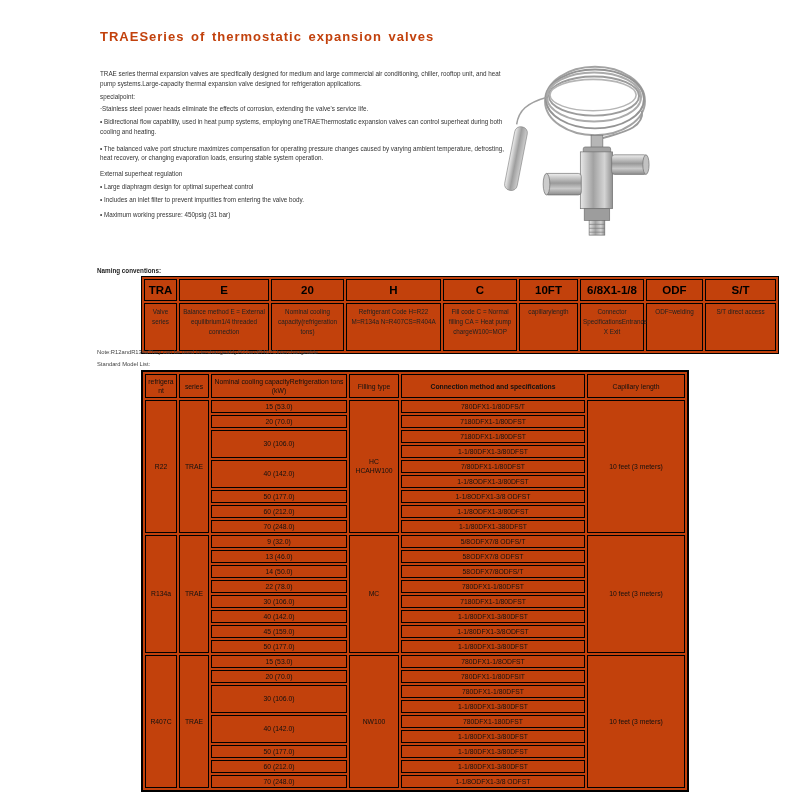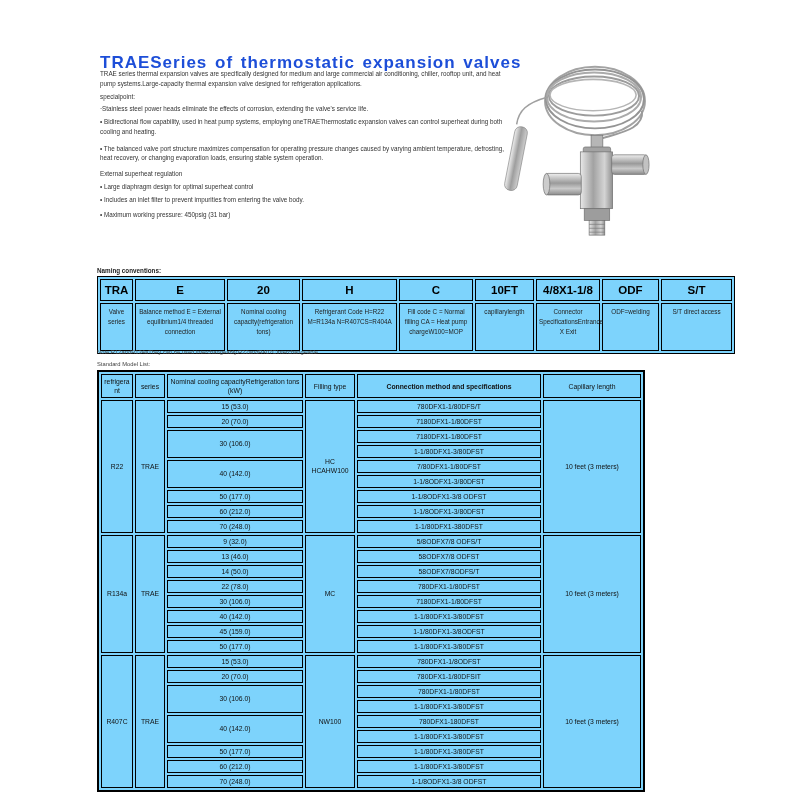--- a/index.html
+++ b/index.html
@@ -1,34 +1,34 @@
 <!DOCTYPE html>
 <html><head>
 <meta charset="utf-8">
 <style>
   html,body{margin:0;padding:0;background:#ffffff;}
   .page{position:relative;width:800px;height:800px;background:#fff;overflow:hidden;
         font-family:"Liberation Sans", sans-serif;color:#1c1c1c;}
   
-  .title{position:absolute;left:100px;top:53px;margin:0;font-size:17px;font-weight:bold;
-         letter-spacing:1px;word-spacing:2px;color:#1d4ed8;}
+  .title{position:absolute;left:100px;top:29px;margin:0;font-size:13px;font-weight:bold;
+         letter-spacing:1px;word-spacing:2px;color:#c2410c;}
   .intro{position:absolute;left:100px;top:69px;width:416px;font-size:6.3px;line-height:1.55;color:#333;}
   .intro p{margin:0 0 3px 0;}
   .intro p.gap-b{margin-bottom:6px;}
   .intro p.gap-t{margin-top:6px;}
   .intro p.gap-tb{margin-top:7px;margin-bottom:4px;}
   
   .figure{position:absolute;left:497px;top:50px;width:196px;height:190px;}
   
   .mini-label{position:absolute;left:97px;font-size:6.3px;font-weight:bold;color:#222;}
   .naming-label{top:267px;}
   .note-line{position:absolute;left:97px;top:349px;font-size:5.8px;color:#444;font-weight:normal;}
   .model-label{top:361px;font-weight:normal;color:#444;font-size:5.8px;}
   
-  table{border-collapse:separate;border-spacing:2px;table-layout:fixed;background:#7dd3fc;}
+  table{border-collapse:separate;border-spacing:2px;table-layout:fixed;background:#c2410c;margin-left:44px;}
   #naming-table{position:absolute;left:97px;top:276px;width:616px;border:1.6px solid #000;}
   #naming-table th{border:1px solid #000;font-size:11.5px;font-weight:bold;text-align:center;
                    padding:2px 1px;height:16px;color:#000;}
   #naming-table td{border:1px solid #000;font-size:6.3px;font-weight:normal;text-align:center;
                    vertical-align:top;padding:3px 2px;height:40px;line-height:1.6;color:#222;}
   #model-table{position:absolute;left:97px;top:370px;width:530px;border:2px solid #000;}
   #model-table th{border:1px solid #000;font-size:6.8px;font-weight:normal;text-align:center;
                   padding:2px 1px;line-height:1.35;overflow-wrap:anywhere;color:#111;}
   #model-table th.bold{font-weight:bold;}
   #model-table td{border:1px solid #000;font-size:6.8px;text-align:center;vertical-align:middle;
@@ -122,21 +122,21 @@
         <col style="width:71px">
     </colgroup>
     <tbody>
         <tr>
           <th>TRA</th>
           <th>E</th>
           <th>20</th>
           <th>H</th>
           <th>C</th>
           <th>10FT</th>
-          <th>4/8X1-1/8</th>
+          <th>6/8X1-1/8</th>
           <th>ODF</th>
           <th>S/T</th>
         </tr>
         <tr>
           <td>Valve series</td>
           <td>Balance method E = External equilibrium1/4 threaded connection</td>
           <td>Nominal cooling capacity(refrigeration tons)</td>
           <td>Refrigerant Code H=R22 M=R134a N=R407CS=R404A</td>
           <td>Fill code C = Normal filling CA = Heat pump chargeW100=MOP</td>
           <td>capillarylength</td>

